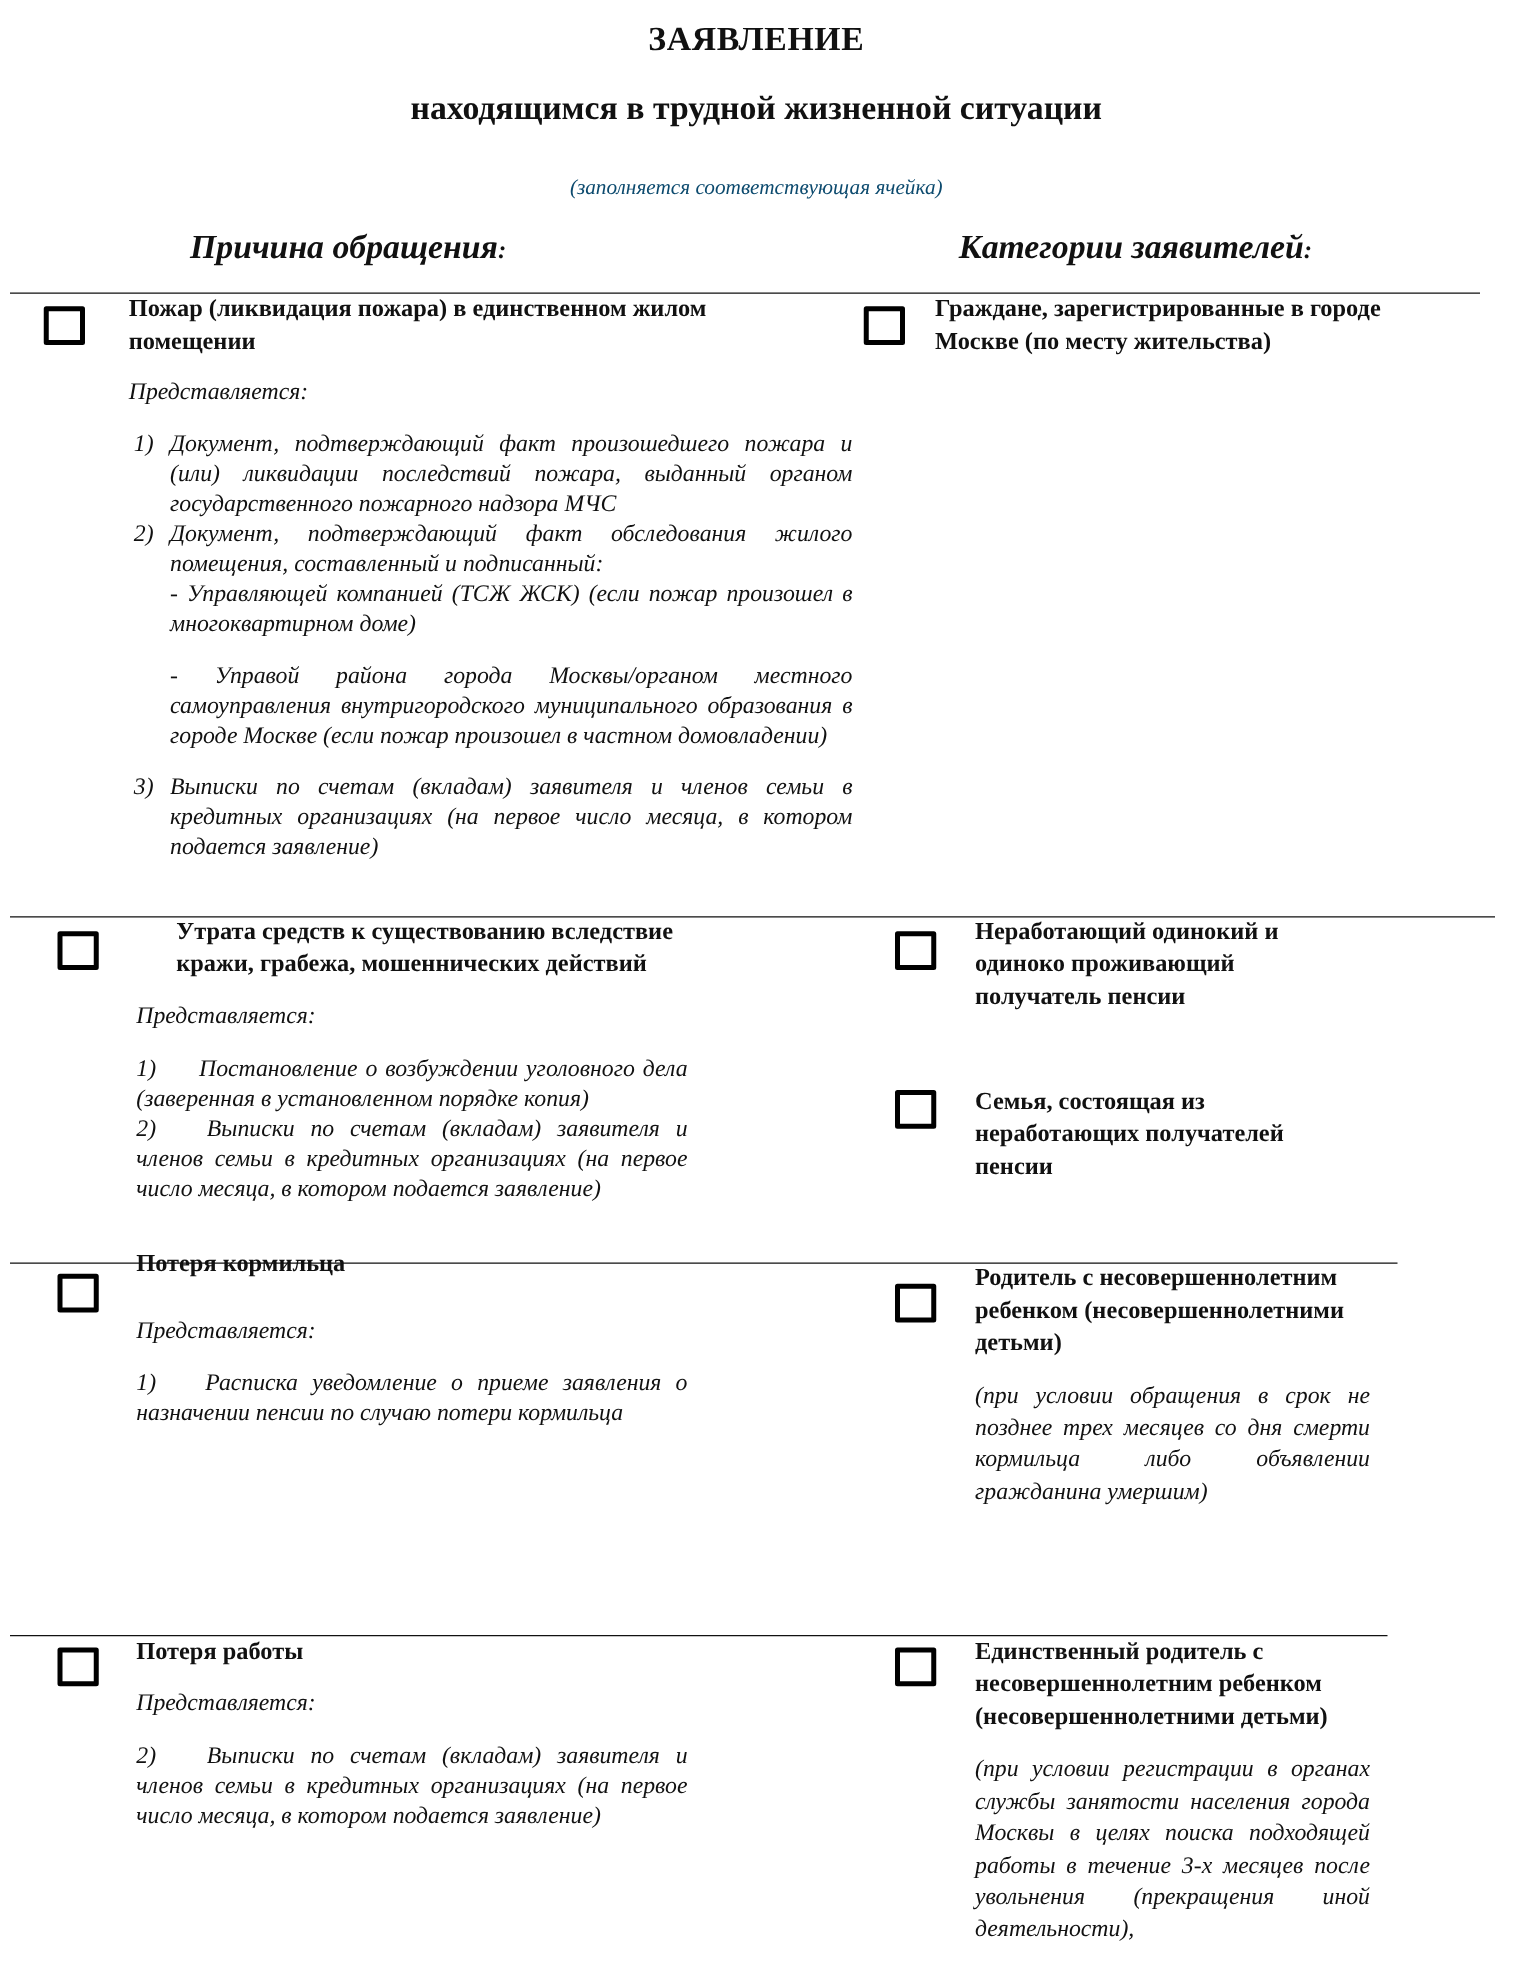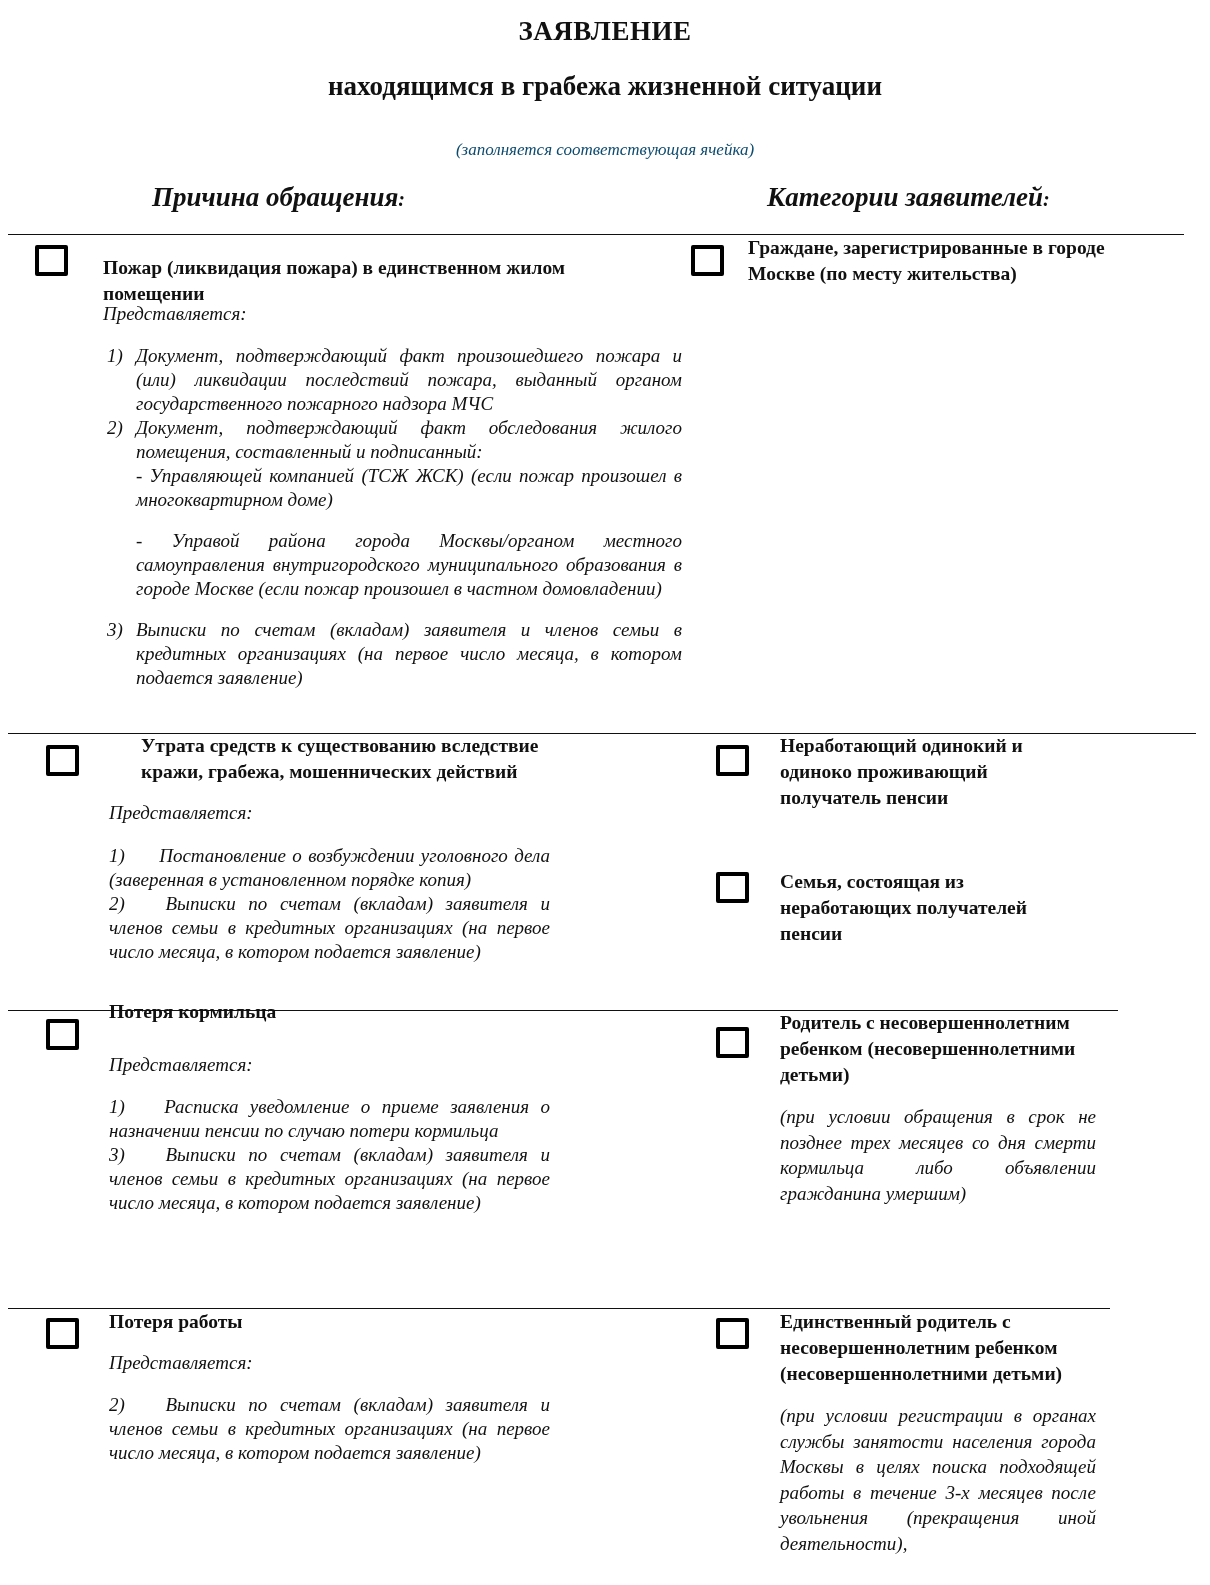--- a/index.html
+++ b/index.html
@@ -18,34 +18,34 @@
   .list-item .num { position:absolute; left:0; top:0; }
   .tabitem .num { position:static; padding-right:28px; }
   .tabitem { padding-left:0; text-align:justify; }
   .dash { display:block; }
 </style>
 </head>
 <body>
 
 <div class="abs title">ЗАЯВЛЕНИЕ</div>
 <div class="abs subtitle">
-  <div>находящимся в грабежа жизненной ситуации</div>
+  <div>находящимся в трудной жизненной ситуации</div>
 </div>
 <div class="abs note">(заполняется соответствующая ячейка)</div>
 
 <div class="abs colhead" style="left:152px;"><span>Причина обращения</span><span style="font-size:20px;">:</span></div>
 <div class="abs colhead" style="left:767px;"><span>Категории заявителей</span><span style="font-size:20px;">:</span></div>
 
 <div class="abs hline" style="left:8px; width:1176px; top:234px;"></div>
 <div class="abs hline" style="left:8px; width:1188px; top:733px;"></div>
 <div class="abs hline" style="left:8px; width:1110px; top:1010px;"></div>
 <div class="abs hline" style="left:8px; width:1102px; top:1308px;"></div>
 
 <div class="abs cb" style="left:35px; top:245px;"></div>
-<div class="abs lbl" style="left:103px; top:235px; width:520px;margin-top:20px;">Пожар (ликвидация пожара) в единственном жилом помещении</div>
+<div class="abs lbl" style="left:103px; top:235px; width:520px;">Пожар (ликвидация пожара) в единственном жилом помещении</div>
 <div class="abs it" style="left:103px; top:302px;">Представляется:</div>
 
 <div class="abs it just" style="left:107px; top:344px; width:575px;">
   <div class="list-item">
     <span class="num">1)</span>
     <span>Документ, подтверждающий факт произошедшего пожара и (или) ликвидации последствий пожара, выданный органом государственного пожарного надзора МЧС</span>
   </div>
   <div class="list-item">
     <span class="num">2)</span>
     <span>Документ, подтверждающий факт обследования жилого помещения, составленный и подписанный:</span>
@@ -82,24 +82,20 @@
 <div class="abs lbl" style="left:780px; top:869px; width:300px;">Семья, состоящая из неработающих получателей пенсии</div>
 
 <div class="abs cb" style="left:46px; top:1019px;"></div>
 <div class="abs lbl" style="left:109px; top:999px; width:440px;">Потеря кормильца</div>
 <div class="abs it" style="left:109px; top:1053px;">Представляется:</div>
 <div class="abs it" style="left:109px; top:1095px; width:441px;">
   <div class="tabitem">
     <span class="num">1)</span>
     <span>Расписка уведомление о приеме заявления о назначении пенсии по случаю потери кормильца</span>
   </div>
-  <div class="tabitem">
-    <span class="num">3)</span>
-    <span>Выписки по счетам (вкладам) заявителя и членов семьи в кредитных организациях (на первое число месяца, в котором подается заявление)</span>
-  </div>
 </div>
 
 <div class="abs cb" style="left:716px; top:1027px;"></div>
 <div class="abs lbl" style="left:780px; top:1010px; width:320px;">Родитель с несовершеннолетним ребенком (несовершеннолетними детьми)</div>
 <div class="abs it just" style="left:780px; top:1104px; width:316px; line-height:25.5px;">(при условии обращения в срок не позднее трех месяцев со дня смерти кормильца либо объявлении гражданина умершим)</div>
 
 <div class="abs cb" style="left:46px; top:1318px;"></div>
 <div class="abs lbl" style="left:109px; top:1309px; width:440px;">Потеря работы</div>
 <div class="abs it" style="left:109px; top:1351px;">Представляется:</div>
 <div class="abs it" style="left:109px; top:1393px; width:441px;">

